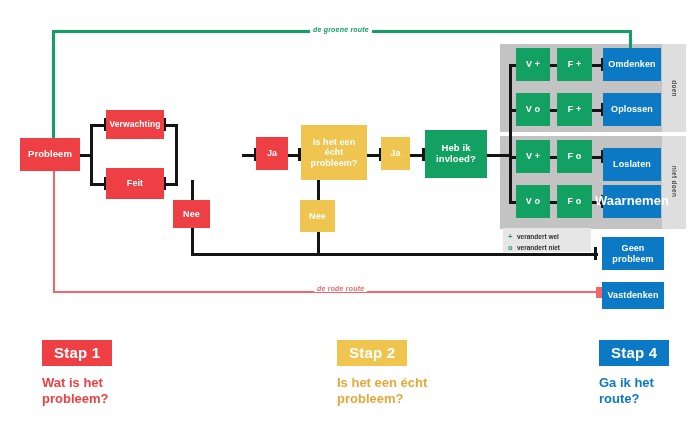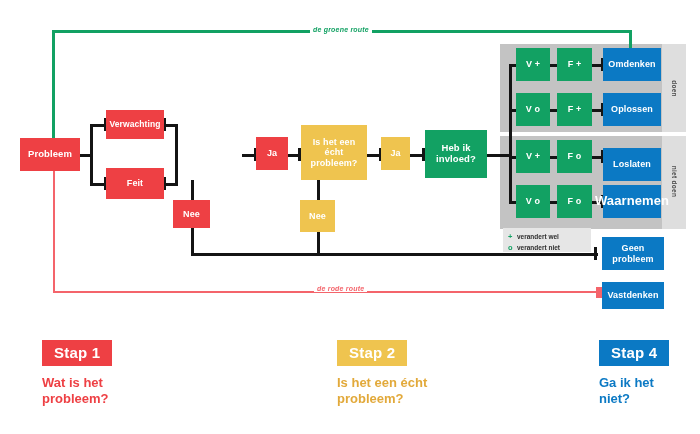--- a/index.html
+++ b/index.html
@@ -281,16 +281,16 @@
   <div class="step" style="left:303px; top:340px;margin-left:34px;">
     <div class="step-chip yellow">Stap 2</div>
     <div class="step-text t-yellow">Is het een écht
 probleem?</div>
   </div>
 
 
   <div class="step" style="left:599px; top:340px;">
     <div class="step-chip blue">Stap 4</div>
     <div class="step-text t-blue">Ga ik het
-niet?</div>
+route?</div>
   </div>
 
 </div>
 
 </body></html>

